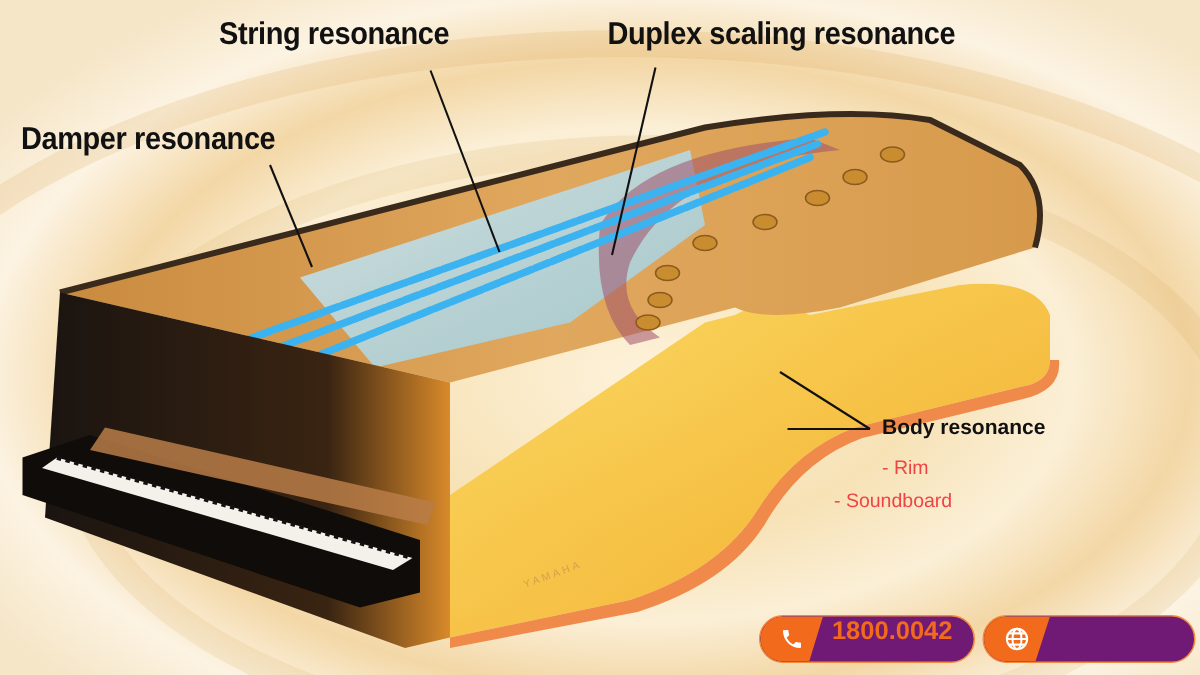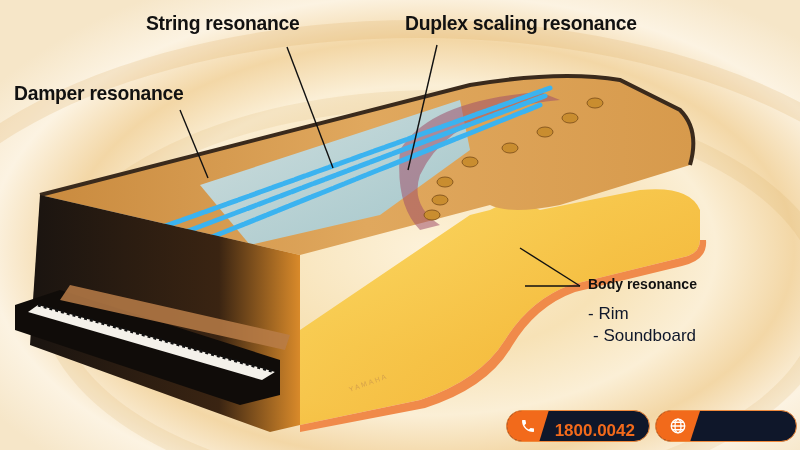--- a/index.html
+++ b/index.html
@@ -3,23 +3,23 @@
 <meta charset="utf-8">
 <style>
   html,body{margin:0;padding:0;}
   body{width:800px;height:450px;overflow:hidden;position:relative;
        font-family:"Liberation Sans",sans-serif;
        background:radial-gradient(ellipse 520px 300px at 430px 250px,#fdf2da 0%,#f7e2b6 35%,#fbefd6 55%,#f3d7a6 70%,#fcf3e2 85%,#f6e6c8 100%);}
   .swirl{position:absolute;border-radius:50%;border:18px solid rgba(214,160,80,0.18);}
   .label{position:absolute;color:#111;font-weight:bold;white-space:nowrap;}
   .lbl-top{font-size:21px;letter-spacing:-0.3px;transform:scaleX(0.92);transform-origin:left top;}
   .lbl-body{font-size:14px;}
-  .sub{position:absolute;color:#0f172a;font-size:17px;white-space:nowrap;}
+  .sub{position:absolute;color:#ef4444;font-size:13px;white-space:nowrap;}
   svg.scene{position:absolute;left:0;top:0;}
-  .badge{position:absolute;height:30px;border-radius:16px;border:1.5px solid #f08a3c;background:#0f172a;overflow:hidden;display:flex;align-items:flex-end;}
+  .badge{position:absolute;height:30px;border-radius:16px;border:1.5px solid #f08a3c;background:#701a75;overflow:hidden;display:flex;align-items:flex-start;}
   .badge .ic{height:100%;background:#f26a1b;display:flex;align-items:center;justify-content:center;
              clip-path:polygon(0 0,100% 0,78% 100%,0 100%);}
   .badge .txt{color:#f26a1b;font-weight:bold;font-size:17px;padding:0 14px 0 6px;}
 </style>
 </head>
 <body>
 
 <div class="swirl" style="left:-120px;top:20px;width:1040px;height:520px;"></div>
 <div class="swirl" style="left:40px;top:90px;width:760px;height:380px;border-color:rgba(214,160,80,0.14);"></div>
 
@@ -95,21 +95,21 @@
     <line x1="520" y1="248" x2="580" y2="286"></line>
     <line x1="525" y1="286" x2="580" y2="286"></line>
   </g>
 </svg>
 
 <div class="label lbl-top" style="left:146px;top:11px;">String resonance</div>
 <div class="label lbl-top" style="left:405px;top:11px;">Duplex scaling resonance</div>
 <div class="label lbl-top" style="left:14px;top:81px;">Damper resonance</div>
 <div class="label lbl-body" style="left:588px;top:276px;">Body resonance</div>
 <div class="sub" style="left:588px;top:304px;">- Rim</div>
-<div class="sub" style="left:593px;top:326px;">- Soundboard</div>
+<div class="sub" style="left:556px;top:326px;">- Soundboard</div>
 
 <div class="badge" style="left:506px;top:410px;width:142px;">
   <span class="ic" style="width:42px;">
     <svg width="16" height="16" viewBox="0 0 24 24">
         <path d="M6.6 10.8a15 15 0 006.6 6.6l2.2-2.2a1 1 0 011-.25 11.4 11.4 0 003.6.6 1 1 0 011 1V20a1 1 0 01-1 1A17 17 0 013 4a1 1 0 011-1h3.5a1 1 0 011 1 11.4 11.4 0 00.6 3.6 1 1 0 01-.25 1z" fill="#fff"></path>
       </svg>
   </span>
   <span class="txt">1800.0042</span>
 </div>
 

